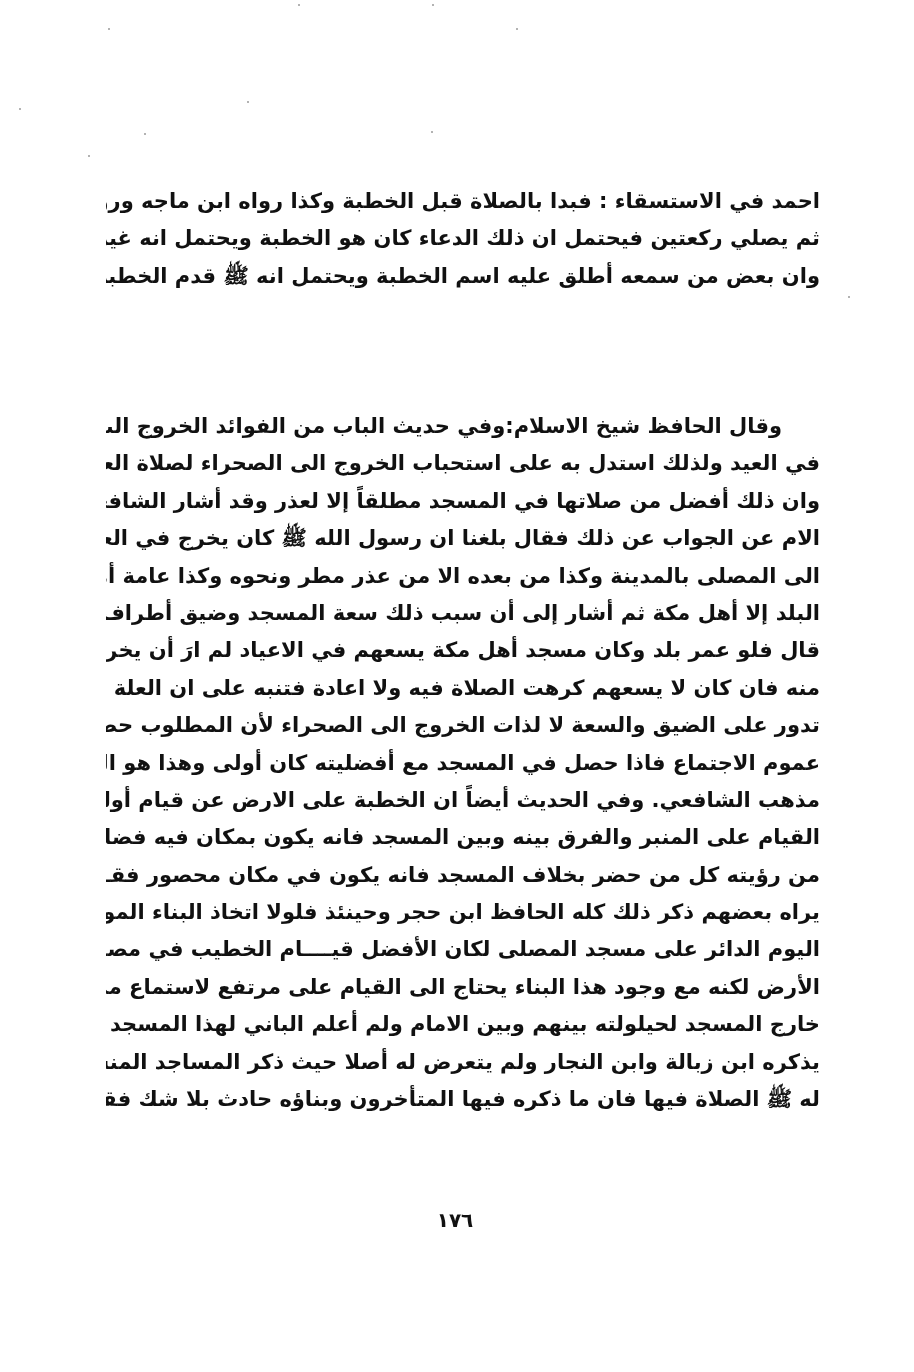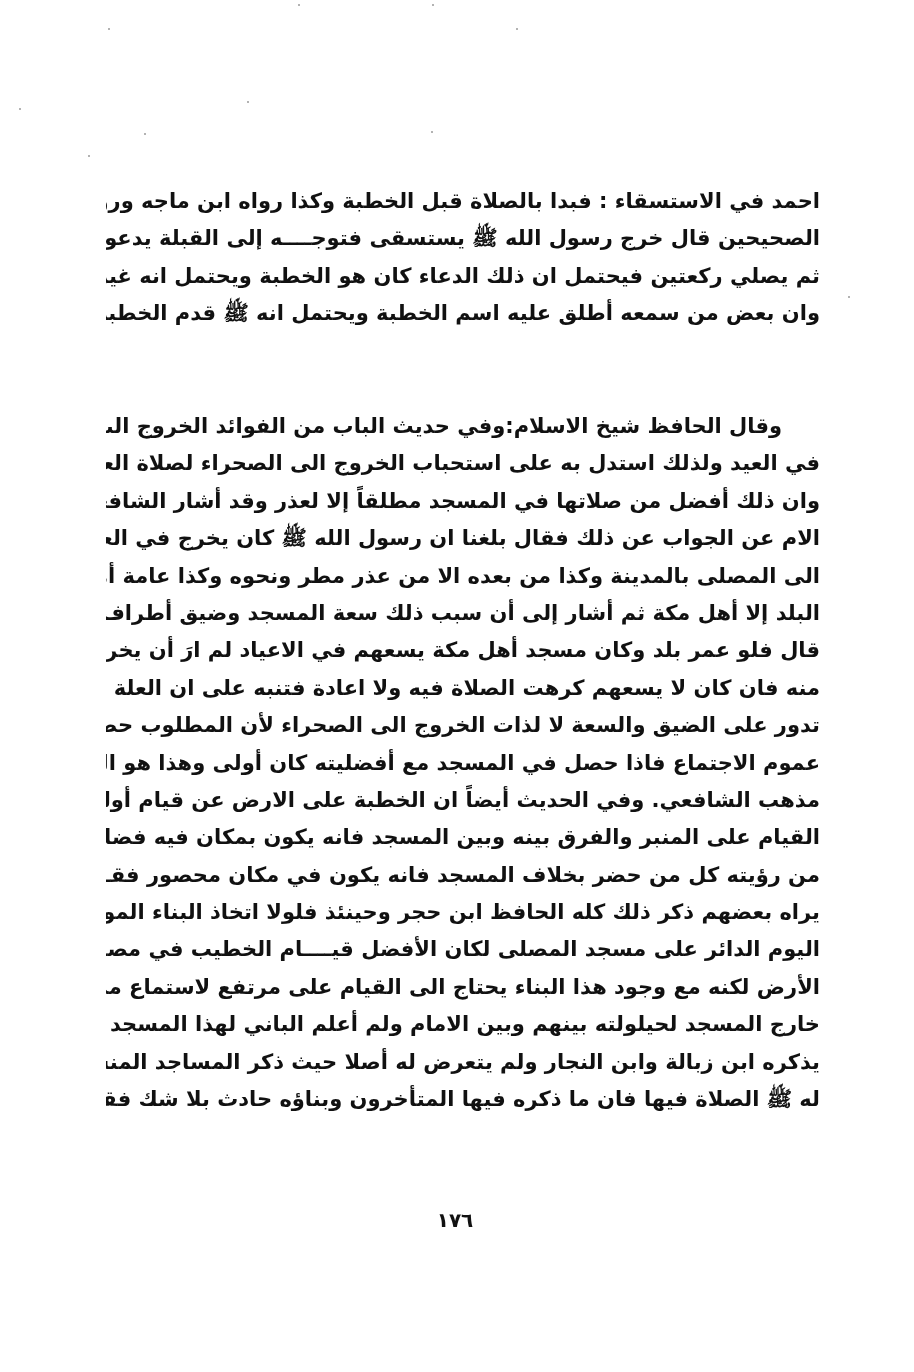--- a/index.html
+++ b/index.html
@@ -72,21 +72,20 @@
       border-radius: 1px;
     }
   </style>
 </head>
 <body>
 
 <div class="page">
 
   <div class="text-block para-1">
     <span class="line">احمد في الاستسقاء : فبدا بالصلاة قبل الخطبة وكذا رواه ابن ماجه ورواية</span>
-    <span class="line">الصحيحين قال خرج رسول الله ﷺ يستسقى فتوجــــه إلى القبلة يدعو</span>
     <span class="line">ثم يصلي ركعتين فيحتمل ان ذلك الدعاء كان هو الخطبة ويحتمل انه غيرها</span>
     <span class="line">وان بعض من سمعه أطلق عليه اسم الخطبة ويحتمل انه ﷺ قدم الخطبة في</span>
   </div>
 
   <div class="text-block para-2">
     <span class="line indent">وقال الحافظ شيخ الاسلام:وفي حديث الباب من الفوائد الخروج الىالمصلى</span>
     <span class="line">في العيد ولذلك استدل به على استحباب الخروج الى الصحراء لصلاة العيــــد</span>
     <span class="line">وان ذلك أفضل من صلاتها في المسجد مطلقاً إلا لعذر وقد أشار الشافعي في</span>
     <span class="line">الام عن الجواب عن ذلك فقال بلغنا ان رسول الله ﷺ كان يخرج في العيدين</span>
     <span class="line">الى المصلى بالمدينة وكذا من بعده الا من عذر مطر ونحوه وكذا عامة أهل</span>

